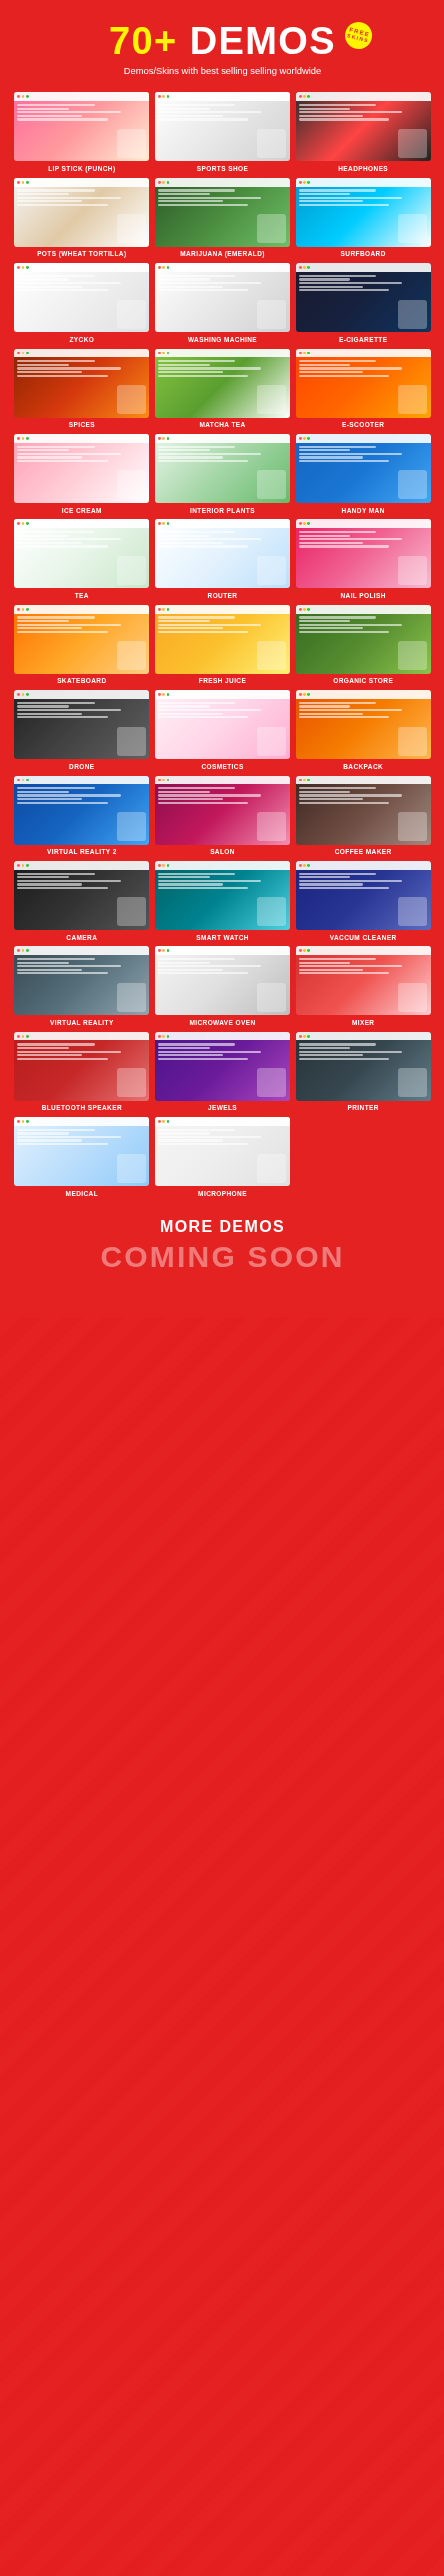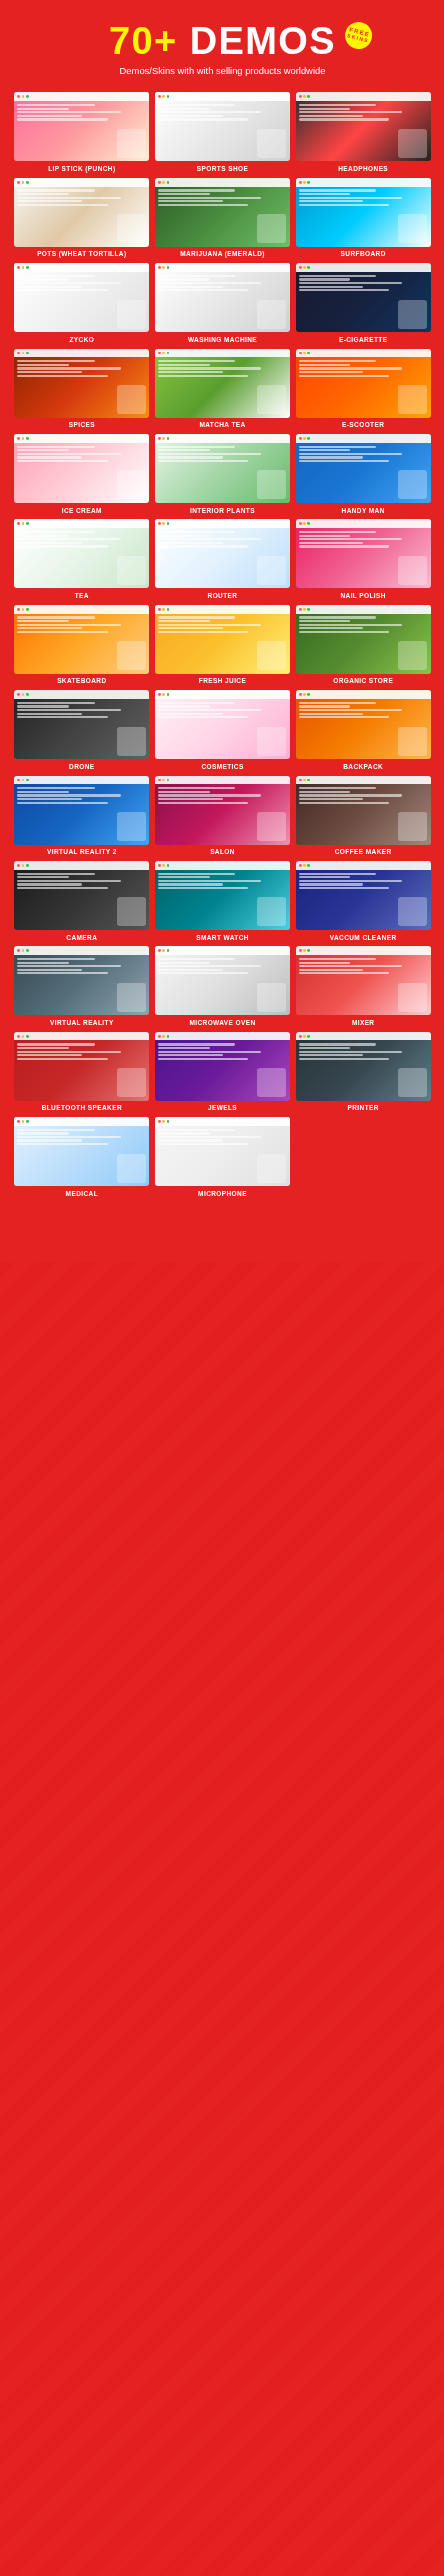--- a/index.html
+++ b/index.html
@@ -230,21 +230,21 @@
 
   <div class="header">
     <div class="header-title">
       <span class="highlight">70+</span>
       <span>DEMOS</span>
       <div class="badge-free">
         <span style="font-size:5.8px;font-weight:900;line-height:1">FREE</span>
         <span style="font-size:5px;font-weight:900;line-height:1">SKINS</span>
       </div>
     </div>
-    <div class="header-subtitle">Demos/Skins with with selling products worldwide</div>
+    <div class="header-subtitle">Demos/Skins with best selling selling worldwide</div>
   </div>
 
   <div class="demos-grid" id="demos-grid">
 
   <div class="grid-row">
         <div class="demo-item">
           <div class="demo-thumb thumb-lipstick">
       <div class="thumb-inner">
         <div class="thumb-bar">
           <div class="thumb-dot red"></div>
@@ -1025,16 +1025,18 @@
         <div class="thumb-product"></div>
       </div>
     </div>
           <div class="demo-label">MICROPHONE</div>
         </div>
         <div class="demo-item"></div>
       </div>
     </div>
 
   <div class="footer">
+    <div class="footer-more">MORE DEMOS</div>
+    <div class="footer-coming">COMING SOON</div>
   </div>
 
 </div>
 
 
 </body></html>

